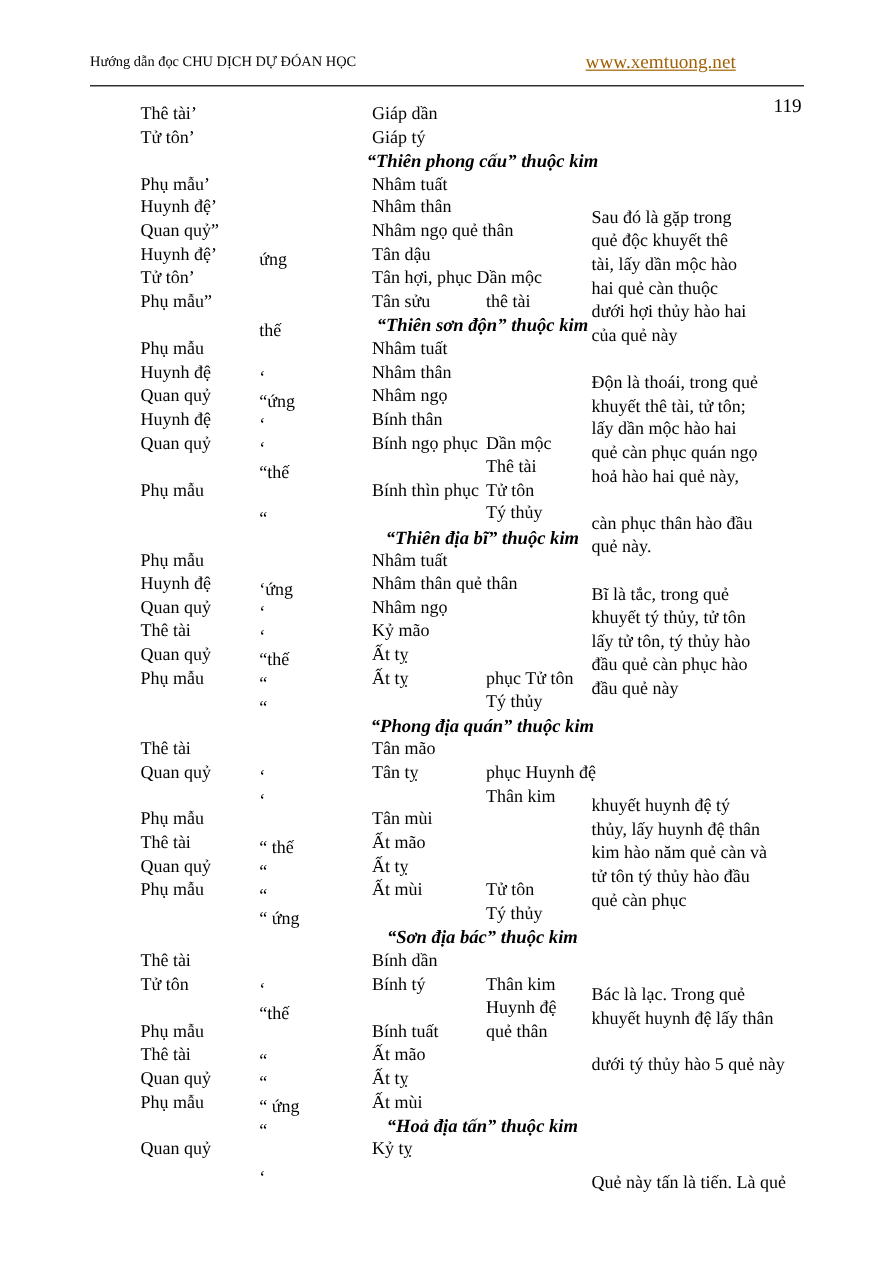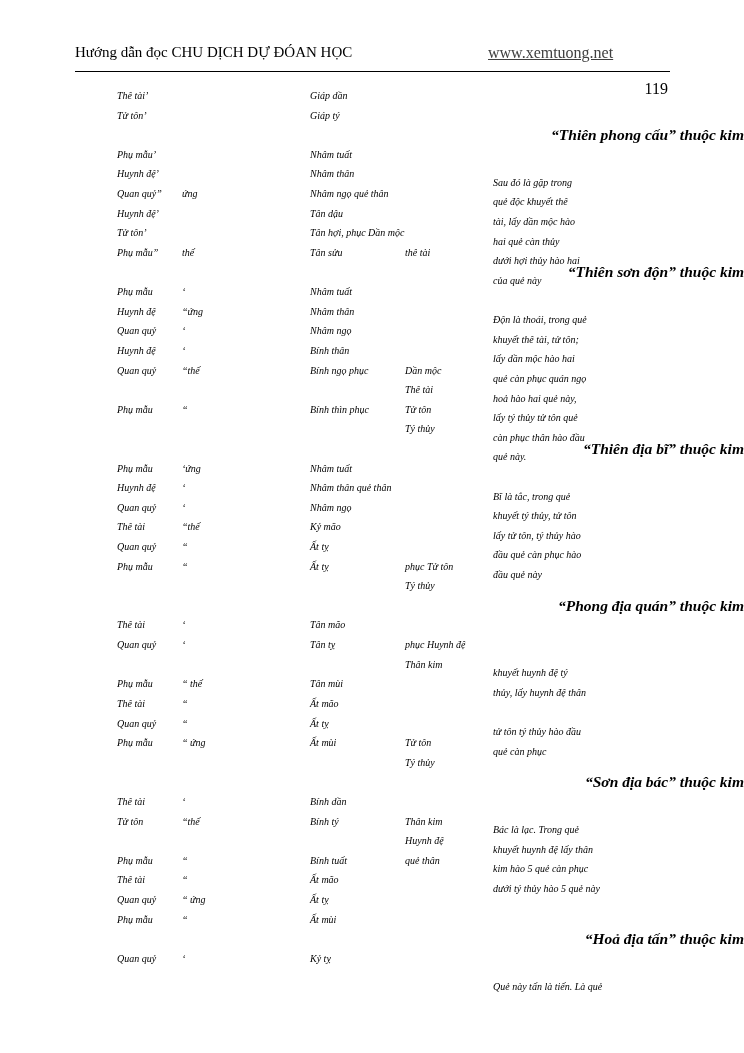--- a/index.html
+++ b/index.html
@@ -9,50 +9,50 @@
     font-family:"Liberation Serif","DejaVu Serif",serif;
     color:#000000;
     position:relative;
     overflow:hidden;
   }
   .page{position:absolute;inset:0;background:#ffffff;}
   
   .header{position:absolute;top:44px;left:75px;right:74px;height:22px;}
   .header .title{
     position:absolute;left:0;top:0;
-    font-size:15px;white-space:nowrap;
+    font-size:12px;white-space:nowrap;
   }
   .header .link{
     position:absolute;left:413px;top:0;
-    font-size:16px;color:#404040;text-decoration:underline;
+    font-size:16px;color:#a16207;text-decoration:underline;
     white-space:nowrap;cursor:pointer;
   }
   .header .pagenum{
     position:absolute;right:2px;top:0;
     font-size:16px;
     margin-top:36px;
   }
   .rule{
     position:absolute;top:71px;left:75px;width:595px;height:0;
     border-top:1.5px solid #000000;
   }
   
   .content{position:absolute;top:86px;left:0;right:0;}
   .row{
     position:relative;height:19.62px;line-height:19.62px;
-    font-size:10px;white-space:nowrap;font-style:italic;
+    font-size:15px;white-space:nowrap;
   }
   .row span{position:absolute;top:0;display:block;white-space:nowrap;overflow:visible;}
   .c1{left:117px;width:81px;}
-  .c2{left:182px;width:112px;}
+  .c2{left:216px;width:112px;margin-top:24px;}
   .c3{left:310px;width:95px;}
   .c4{left:405px;width:93px;}
   .c5{left:493px;width:200px;margin-top:28px;}
   .row.heading{
-    text-align:right;
+    text-align:center;
     font-weight:bold;font-style:italic;
     font-size:15.5px;
     padding-left:60px;
   }
 </style>
 </head>
 <body>
 
 <div class="page">
   <div class="header">
@@ -96,21 +96,21 @@
         <span class="c2">ứng</span>
         <span class="c3">Nhâm ngọ quẻ thân</span>
         <span class="c4"></span>
         <span class="c5">tài, lấy dần mộc hào</span>
       </div>
       <div class="row">
         <span class="c1">Huynh đệ’</span>
         <span class="c2"></span>
         <span class="c3">Tân dậu</span>
         <span class="c4"></span>
-        <span class="c5">hai quẻ càn thủy</span>
+        <span class="c5">hai quẻ càn thuộc</span>
       </div>
       <div class="row">
         <span class="c1">Tử tôn’</span>
         <span class="c2"></span>
         <span class="c3">Tân hợi, phục Dần mộc</span>
         <span class="c4"></span>
         <span class="c5">dưới hợi thủy hào hai</span>
       </div>
       <div class="row">
         <span class="c1">Phụ mẫu”</span>
@@ -153,21 +153,20 @@
         <span class="c2">“thế</span>
         <span class="c3">Bính ngọ phục</span>
         <span class="c4">Dần mộc</span>
         <span class="c5">hoả hào hai quẻ này,</span>
       </div>
       <div class="row">
         <span class="c1"></span>
         <span class="c2"></span>
         <span class="c3"></span>
         <span class="c4">Thê tài</span>
-        <span class="c5">lấy tý thủy tử tôn quẻ</span>
       </div>
       <div class="row">
         <span class="c1">Phụ mẫu</span>
         <span class="c2">“</span>
         <span class="c3">Bính thìn phục</span>
         <span class="c4">Tử tôn</span>
         <span class="c5">càn phục thân hào đầu</span>
       </div>
       <div class="row">
         <span class="c1"></span>
@@ -245,20 +244,21 @@
         <span class="c2"></span>
         <span class="c3"></span>
         <span class="c4">Thân kim</span>
         <span class="c5">thủy, lấy huynh đệ thân</span>
       </div>
       <div class="row">
         <span class="c1">Phụ mẫu</span>
         <span class="c2">“ thế</span>
         <span class="c3">Tân mùi</span>
         <span class="c4"></span>
+        <span class="c5">kim hào năm quẻ càn và</span>
       </div>
       <div class="row">
         <span class="c1">Thê tài</span>
         <span class="c2">“</span>
         <span class="c3">Ất mão</span>
         <span class="c4"></span>
         <span class="c5">tử tôn tý thủy hào đầu</span>
       </div>
       <div class="row">
         <span class="c1">Quan quỷ</span>
@@ -294,21 +294,20 @@
         <span class="c2">“thế</span>
         <span class="c3">Bính tý</span>
         <span class="c4">Thân kim</span>
         <span class="c5">khuyết huynh đệ lấy thân</span>
       </div>
       <div class="row">
         <span class="c1"></span>
         <span class="c2"></span>
         <span class="c3"></span>
         <span class="c4">Huynh đệ</span>
-        <span class="c5">kim hào 5 quẻ càn phục</span>
       </div>
       <div class="row">
         <span class="c1">Phụ mẫu</span>
         <span class="c2">“</span>
         <span class="c3">Bính tuất</span>
         <span class="c4">quẻ thân</span>
         <span class="c5">dưới tý thủy hào 5 quẻ này</span>
       </div>
       <div class="row">
         <span class="c1">Thê tài</span>

